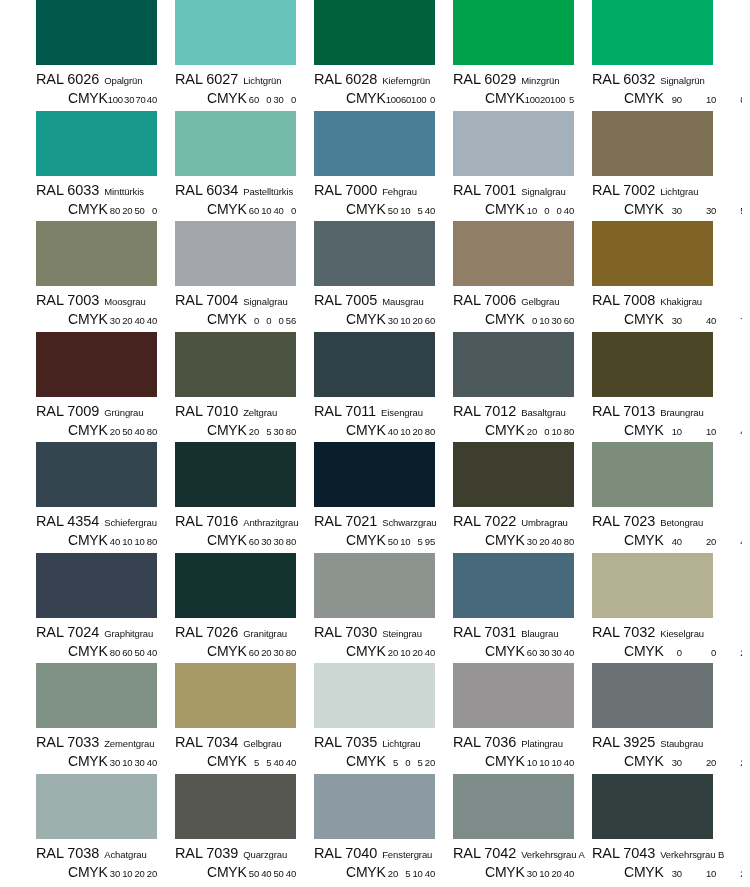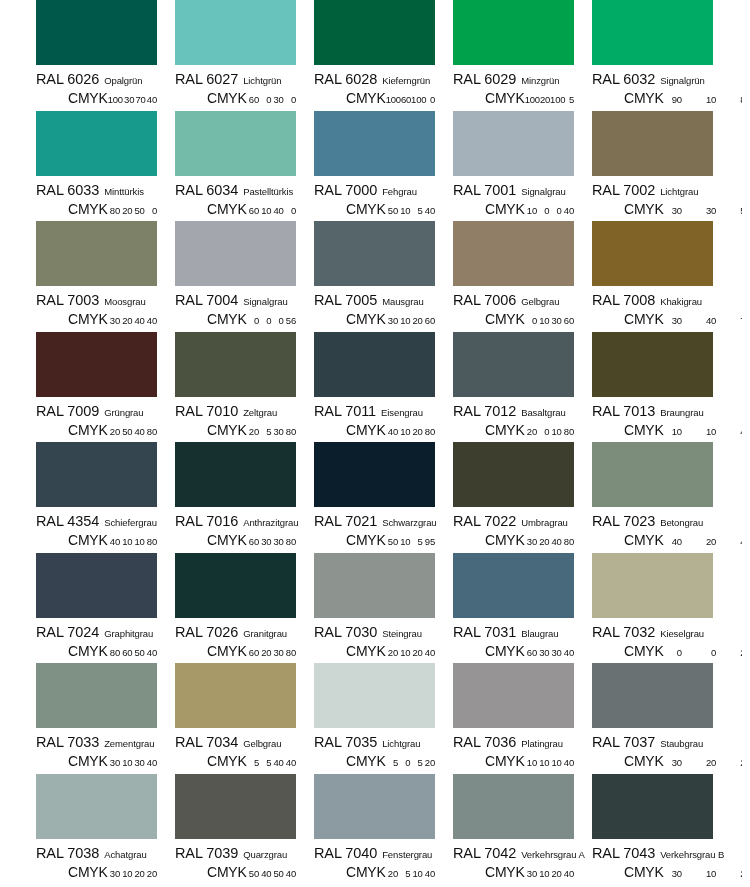--- a/index.html
+++ b/index.html
@@ -673,21 +673,21 @@
             <span class="cmyk-val">10</span>
             <span class="cmyk-val">10</span>
             <span class="cmyk-val">10</span>
             <span class="cmyk-val">40</span>
           </span>
         </div>
       </div>
       <div class="color-cell">
         <div class="swatch" style="background: rgb(105, 113, 115);"></div>
         <div class="cell-name-line">
-          <span class="ral-code">RAL 7037</span>
+          <span class="ral-code">RAL 3925</span>
           <span class="ral-name">Staubgrau</span>
         </div>
         <div class="cmyk-line">
           <span class="cmyk-label">CMYK</span>
           <span class="cmyk-vals">
             <span class="cmyk-val">30</span>
             <span class="cmyk-val">20</span>
             <span class="cmyk-val">20</span>
             <span class="cmyk-val">40</span>
           </span>

